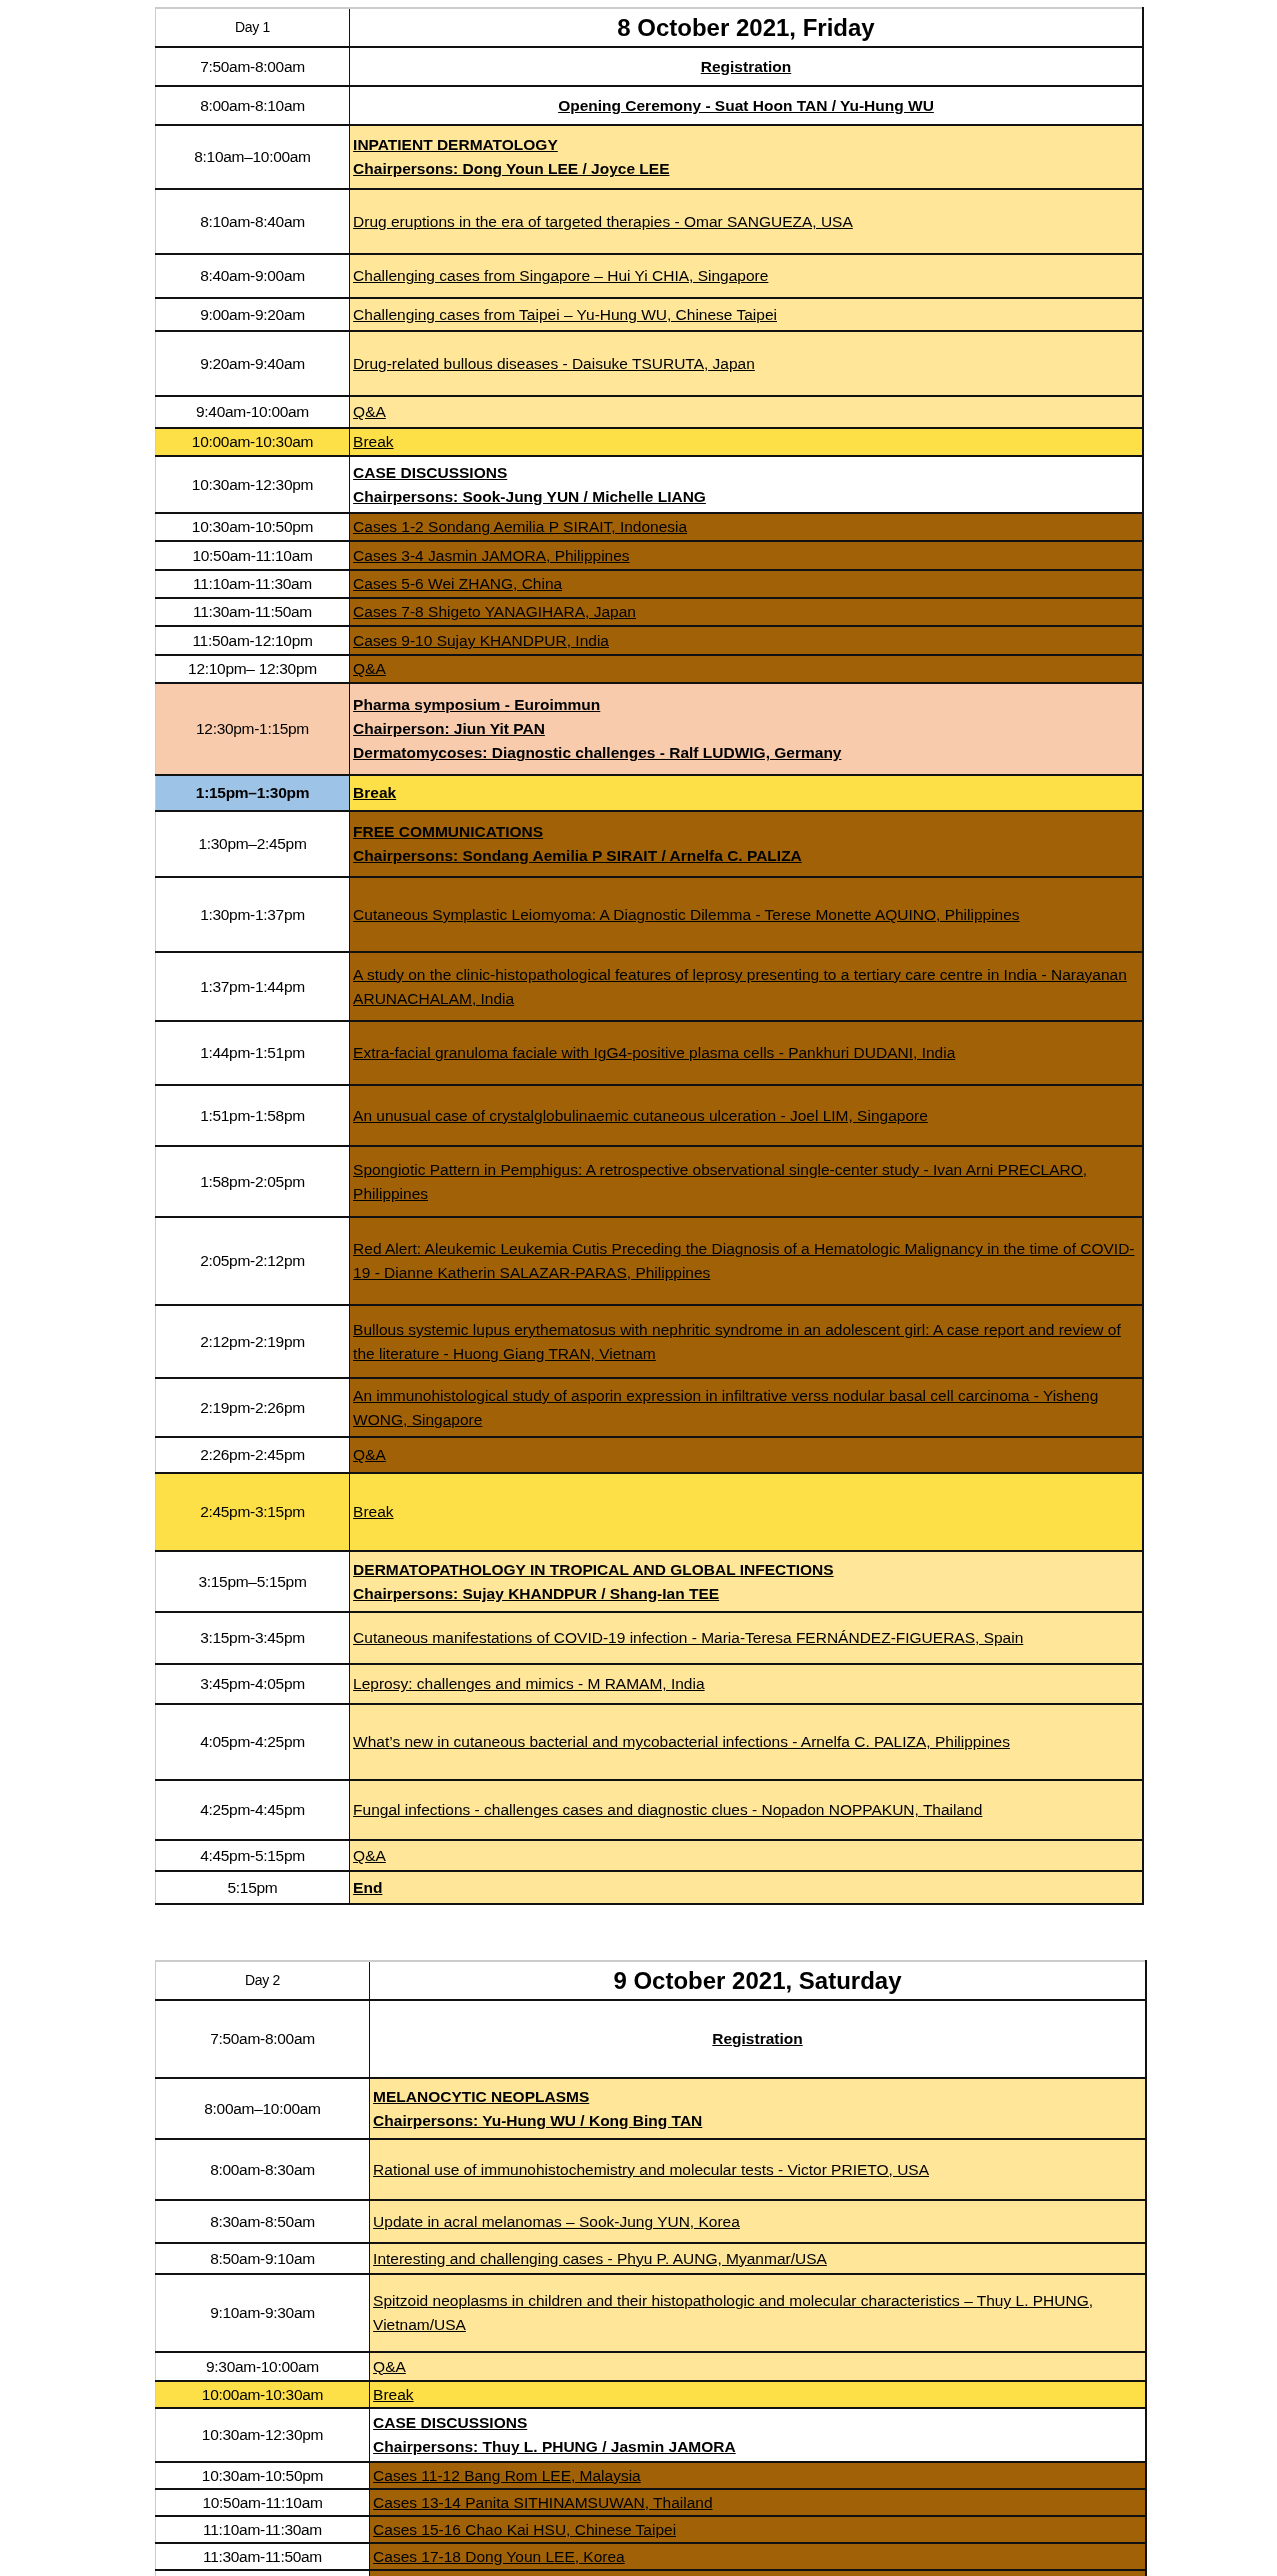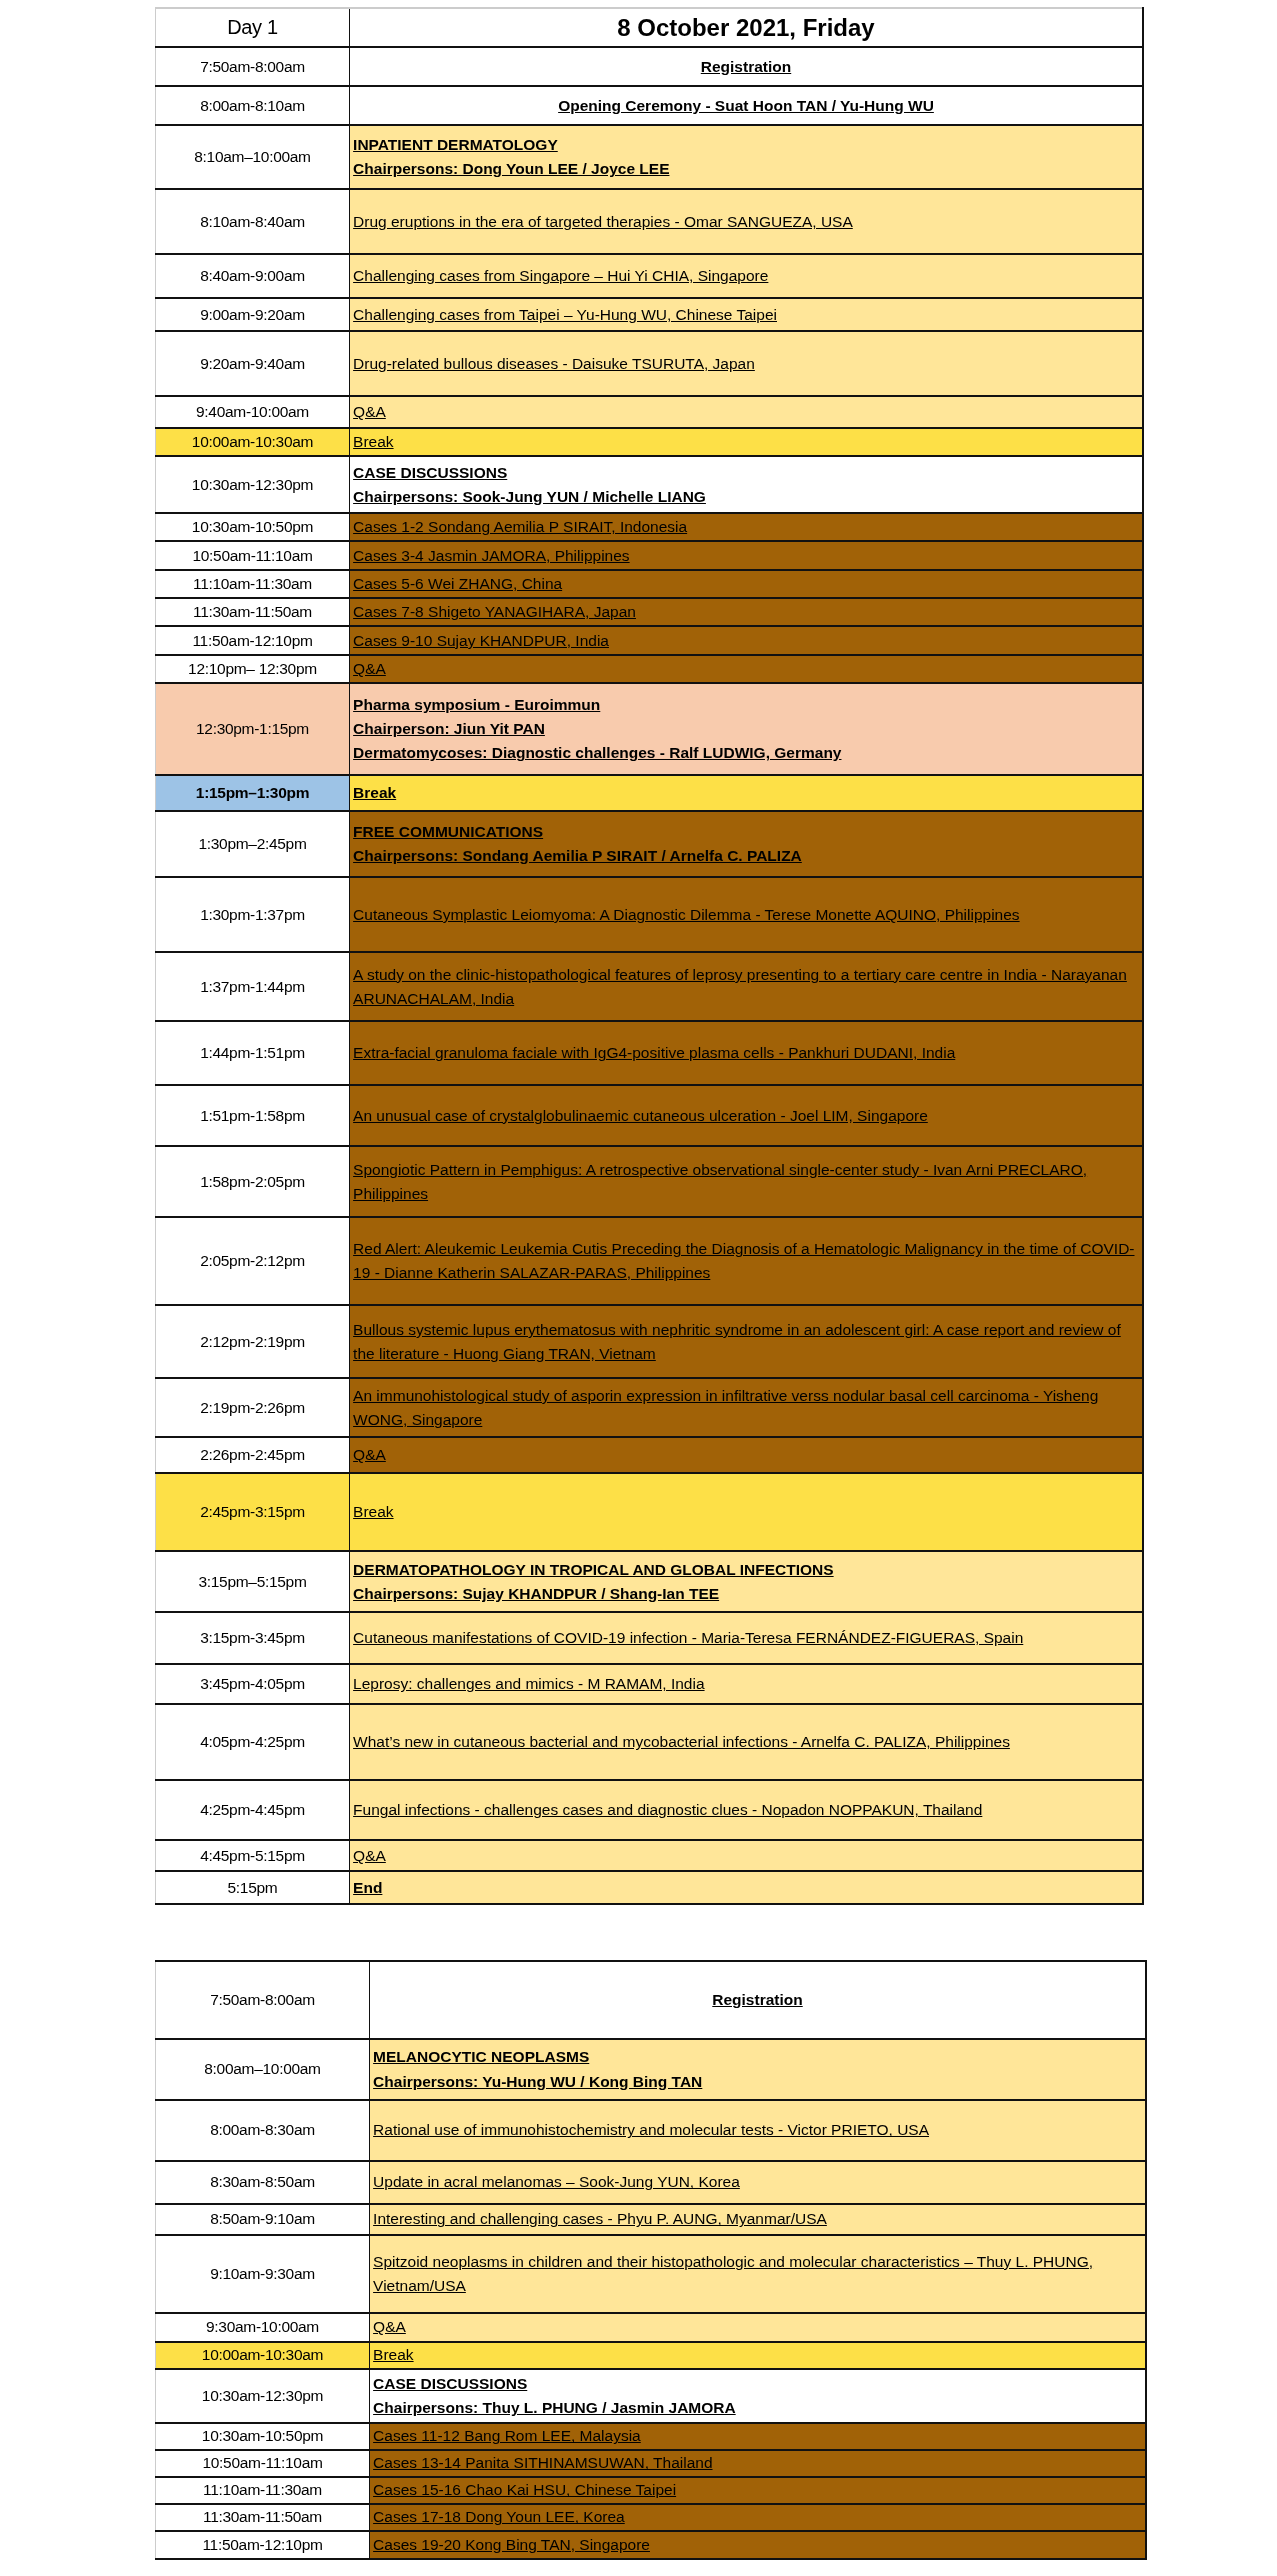--- a/index.html
+++ b/index.html
@@ -2,21 +2,21 @@
 <html style="font-size:8.2px"><head>
 <meta charset="utf-8">
 <style>
   html, body { margin: 0; padding: 0; background: #ffffff; }
   body { width: 1278px; height: 3740px; position: relative; font-family: "Liberation Sans", sans-serif; color: #000; }
   .day-table { position: absolute; border-collapse: collapse; table-layout: fixed; background: #fff; }
   .day-table td { border-top: 2.6px solid #111; border-left: 0.5px solid #bbb; border-right: 2.6px solid #111; padding: 0 3.1px; font-size: 15.5px; line-height: 1.55; vertical-align: middle; overflow: hidden; }
   .day-table td.time { text-align: center; border-right: 1.5px solid #111; border-left: 1.5px solid #ccc; letter-spacing: -0.3px; white-space: nowrap; }
   .day-table tr.head td { border-top: 2.1px solid #ccc; }
   .day-table tr:last-child td { border-bottom: 2.6px solid #111; }
-  .day-table td.day-label { text-align: center; font-size: 20px; }
+  .day-table td.day-label { text-align: center; font-size: 14px; }
   .day-table td.date-title { text-align: center; font-size: 24px; font-weight: bold; }
   .day-table td.center-bold { text-align: center; font-weight: bold; }
   .center-big { font-size: 23px; }
   .center-mid { font-size: 18.5px; }
   .bold { font-weight: bold; }
   .bg-yellow { background: #ffe699; }
   .bg-blue { background: #fde047; margin-top: 24px; }
   .bg-green { background: #a16207; }
   .bg-peach { background: #f8cbad; }
   .bg-blue-time { background: #9dc3e6; }
@@ -264,20 +264,24 @@
       </tr>
     </tbody>
 </table>
 
 <table class="day-table" id="day2">
   <colgroup>
       <col class="c1">
       <col>
     </colgroup>
   <tbody id="day2-body">
+      <tr class="head" style="height: 39px;">
+        <td class="time day-label">Day 2</td>
+        <td class="date-title">9 October 2021, Saturday</td>
+      </tr>
       <tr style="height: 78px;">
         <td class="time bg-white">7:50am-8:00am</td>
         <td class="center-bold center-big">
           <span class="line">Registration</span>
         </td>
       </tr>
       <tr style="height: 61px;">
         <td class="time bg-white">8:00am–10:00am</td>
         <td class="bg-yellow bold">
           <span class="line">MELANOCYTIC NEOPLASMS</span>

